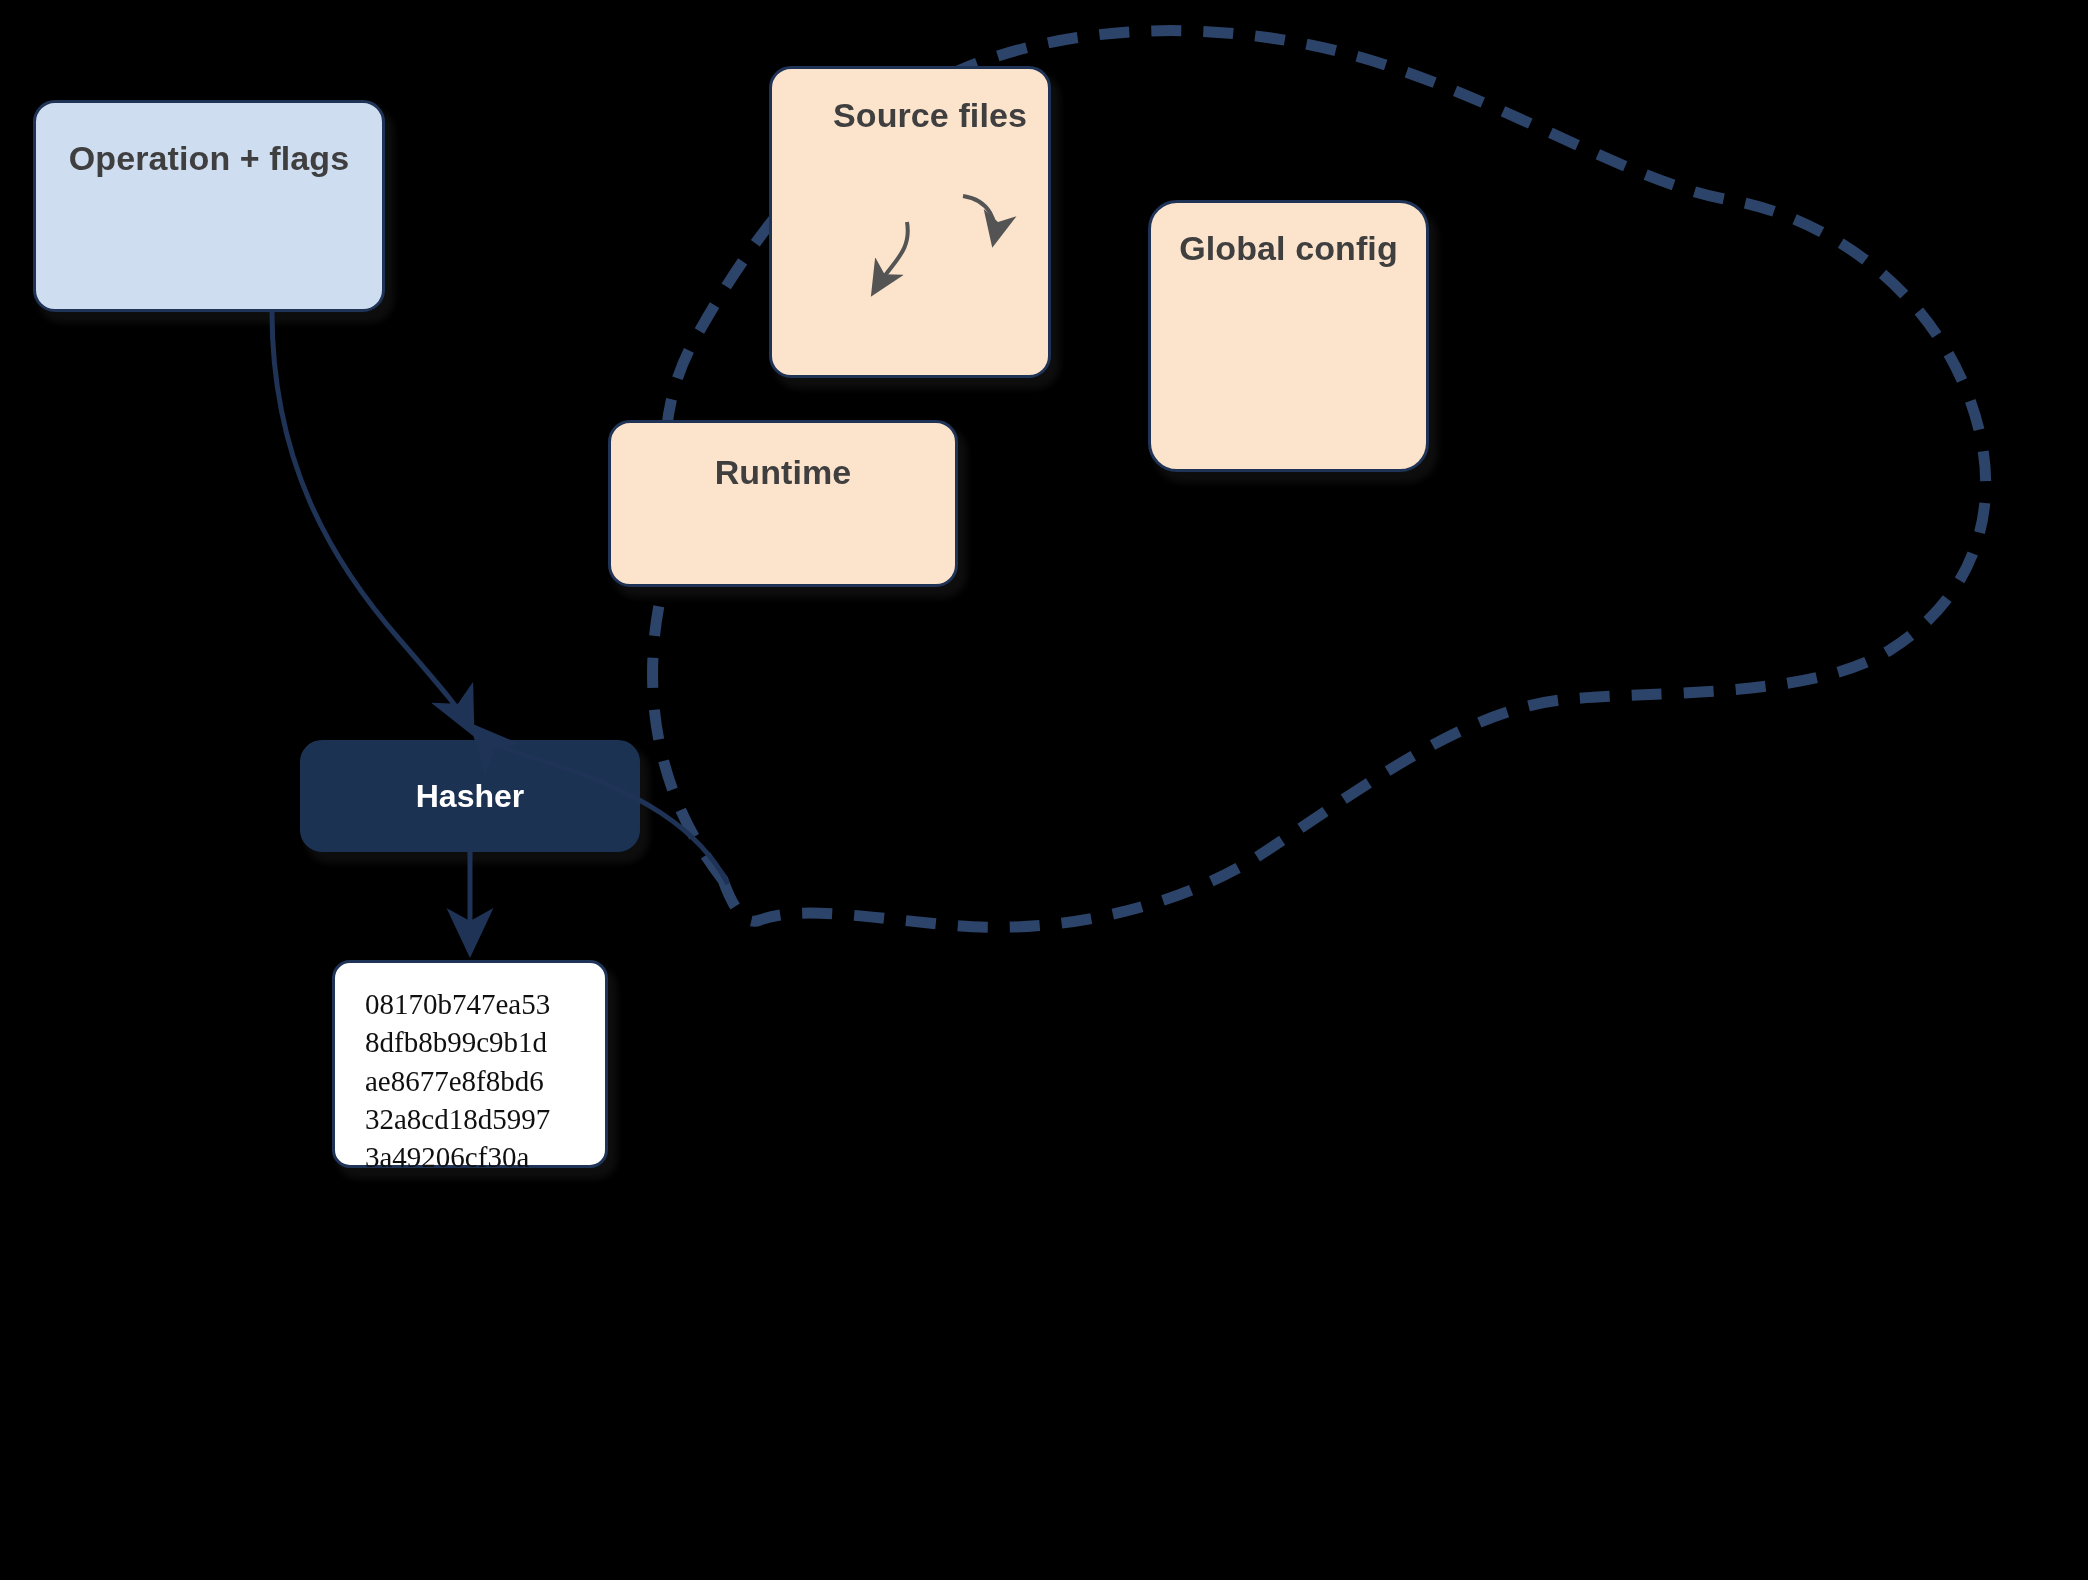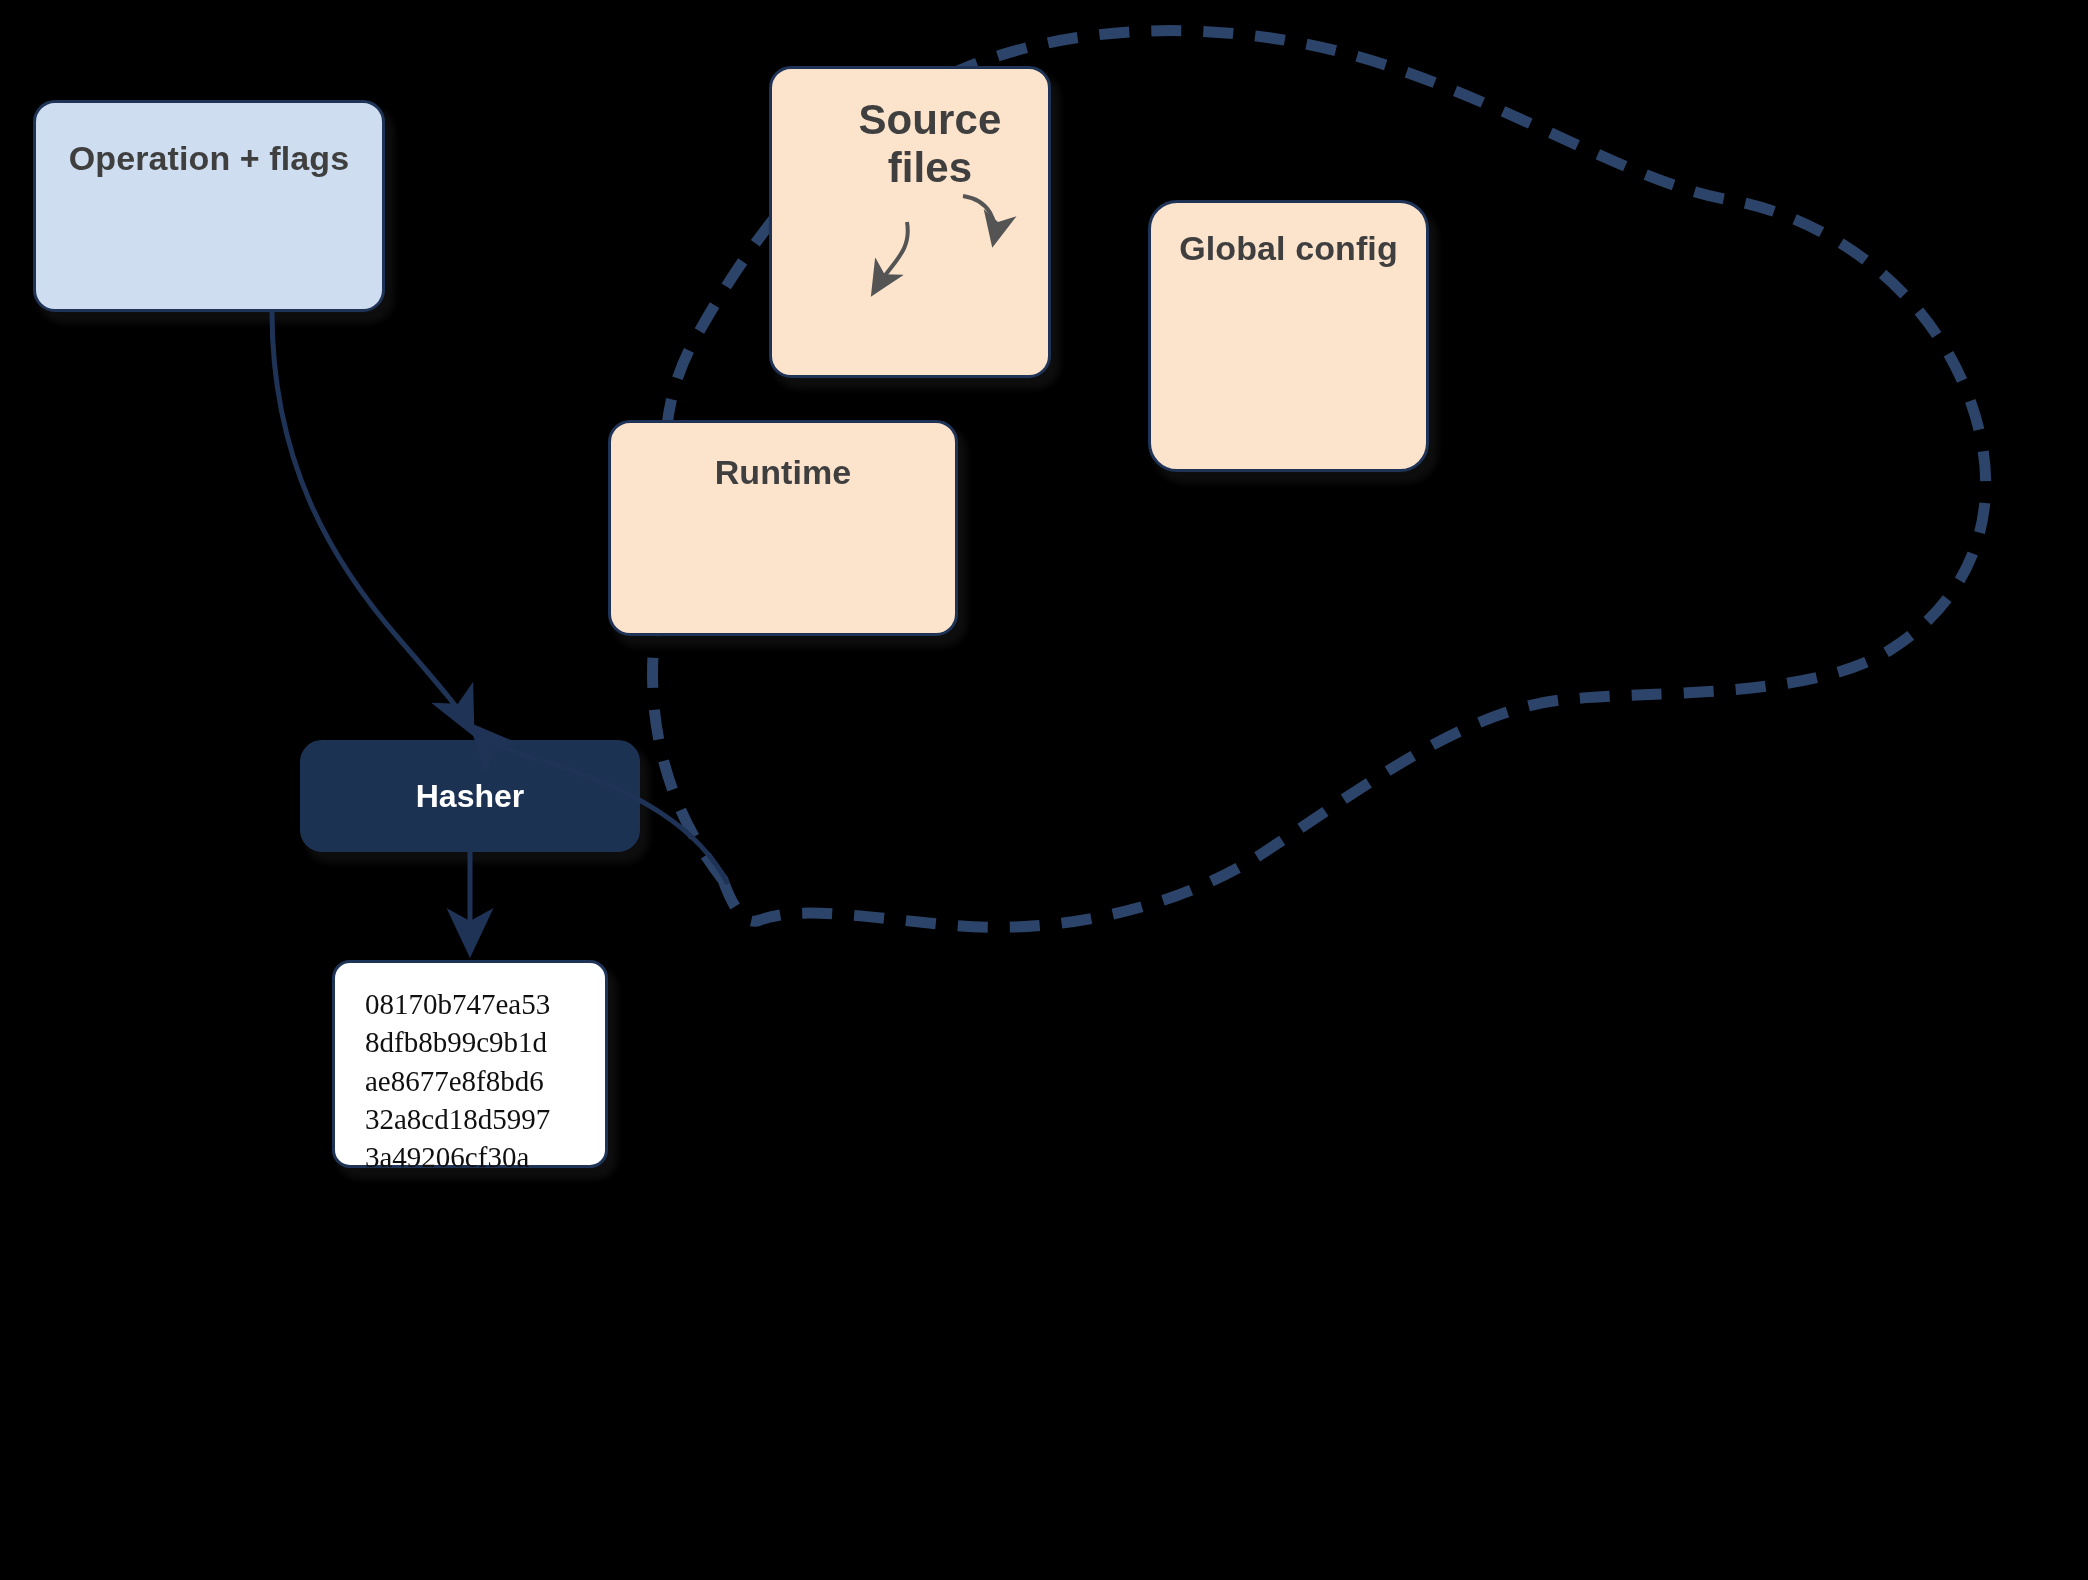--- a/index.html
+++ b/index.html
@@ -66,21 +66,21 @@
     width: 290px; height: 66px;
     padding-left: 23px;
   }
 
   
   #src-card {
     left: 769px; top: 66px;
     width: 282px; height: 312px;
     background: #fce3cc;
   }
-  #src-card .card-title { font-size: 42px; margin-top: 27px; margin-left: 40px; }
+  #src-card .card-title { font-size: 34px; margin-top: 27px; margin-left: 40px; }
 
   .node {
     position: absolute;
     box-sizing: border-box;
     border: 3px solid #4f4f4f;
     border-radius: 12px;
     display: flex;
     align-items: center;
     justify-content: center;
     font-weight: bold;
@@ -124,21 +124,21 @@
     color: #1a1a1a;
     font-size: 25px;
   }
   #cfg-react { left: 1170px; top: 288px; width: 107px; height: 76px; }
   #cfg-jest  { left: 1292px; top: 288px; width: 115px; height: 76px; }
   #cfg-ws    { left: 1170px; top: 374px; width: 237px; height: 76px; font-size: 23px; }
 
   
   #rt-card {
     left: 608px; top: 420px;
-    width: 350px; height: 216px;
+    width: 350px; height: 167px;
     background: #fce3cc;
   }
   #rt-card .card-title { font-size: 34px; margin-top: 30px; }
   #rt-term {
     position: absolute;
     left: 627px; top: 524px;
     width: 308px; height: 70px;
     padding-left: 22px;
   }
 

